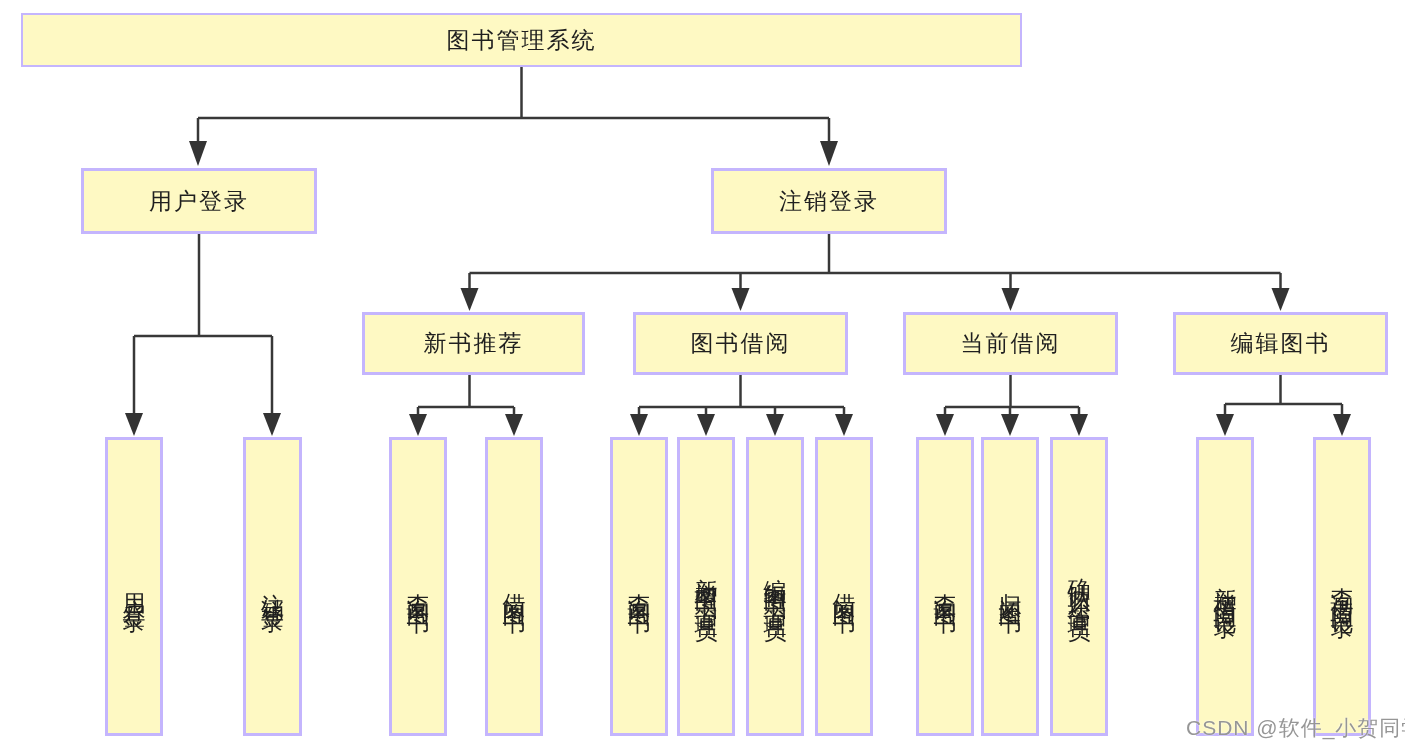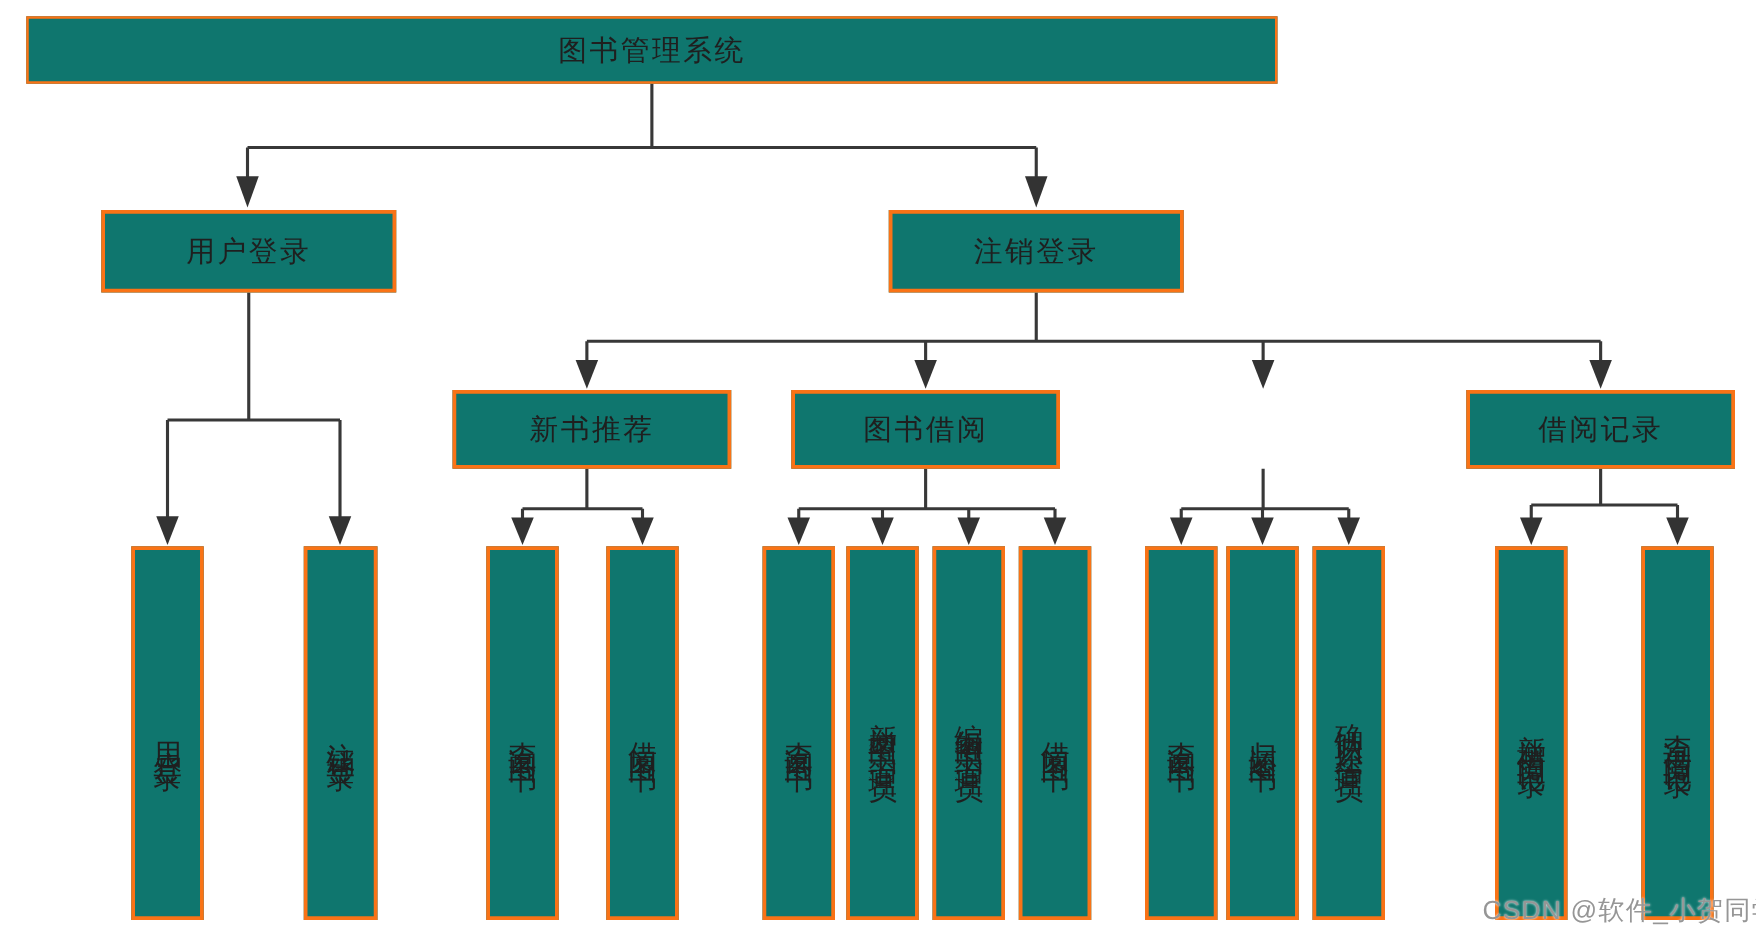--- a/index.html
+++ b/index.html
@@ -8,22 +8,22 @@
     width: 1405px;
     height: 747px;
     background: #ffffff;
     font-family: "Liberation Sans", "DejaVu Sans", sans-serif;
     overflow: hidden;
   }
   .wires { position: absolute; left: 0; top: 0; }
   .box {
     position: absolute;
     box-sizing: border-box;
-    background: #0f766e;
-    border: 3px solid #f97316;
+    background: #fef9c3;
+    border: 3px solid #c4b5fd;
     color: #1f1f1f;
     display: flex;
     align-items: center;
     justify-content: center;
     text-align: left;
   }
   .h { font-size: 23px; letter-spacing: 2px; }
   .root { border-width: 2px; }
   .v {
     writing-mode: vertical-lr;
@@ -114,21 +114,22 @@
     </g>
   </svg>
 
   <div class="box h root" style="left:21px; top:13px; width:1001px; height:54px;">图书管理系统</div>
 
   <div class="box h" style="left:81px; top:168px; width:236px; height:66px;">用户登录</div>
   <div class="box h" style="left:711px; top:168px; width:236px; height:66px;">注销登录</div>
 
   <div class="box h" style="left:362px; top:312px; width:223px; height:63px;">新书推荐</div>
   <div class="box h" style="left:633px; top:312px; width:215px; height:63px;">图书借阅</div>
-  <div class="box h" style="left:1173px; top:312px; width:215px; height:63px;">借阅记录</div>
+  <div class="box h" style="left:903px; top:312px; width:215px; height:63px;">当前借阅</div>
+  <div class="box h" style="left:1173px; top:312px; width:215px; height:63px;">编辑图书</div>
 
   <div class="box v" style="left:105px; top:437px; width:58px; height:299px;">用户登录</div>
   <div class="box v" style="left:243px; top:437px; width:59px; height:299px;">注销登录</div>
 
   <div class="box v" style="left:389px; top:437px; width:58px; height:299px;">查询图书</div>
   <div class="box v" style="left:485px; top:437px; width:58px; height:299px;">借阅图书</div>
 
   <div class="box v" style="left:610px; top:437px; width:58px; height:299px;">查询图书</div>
   <div class="box v" style="left:677px; top:437px; width:58px; height:299px;">新增图书（管理员）</div>
   <div class="box v" style="left:746px; top:437px; width:58px; height:299px;">编辑图书（管理员）</div>

